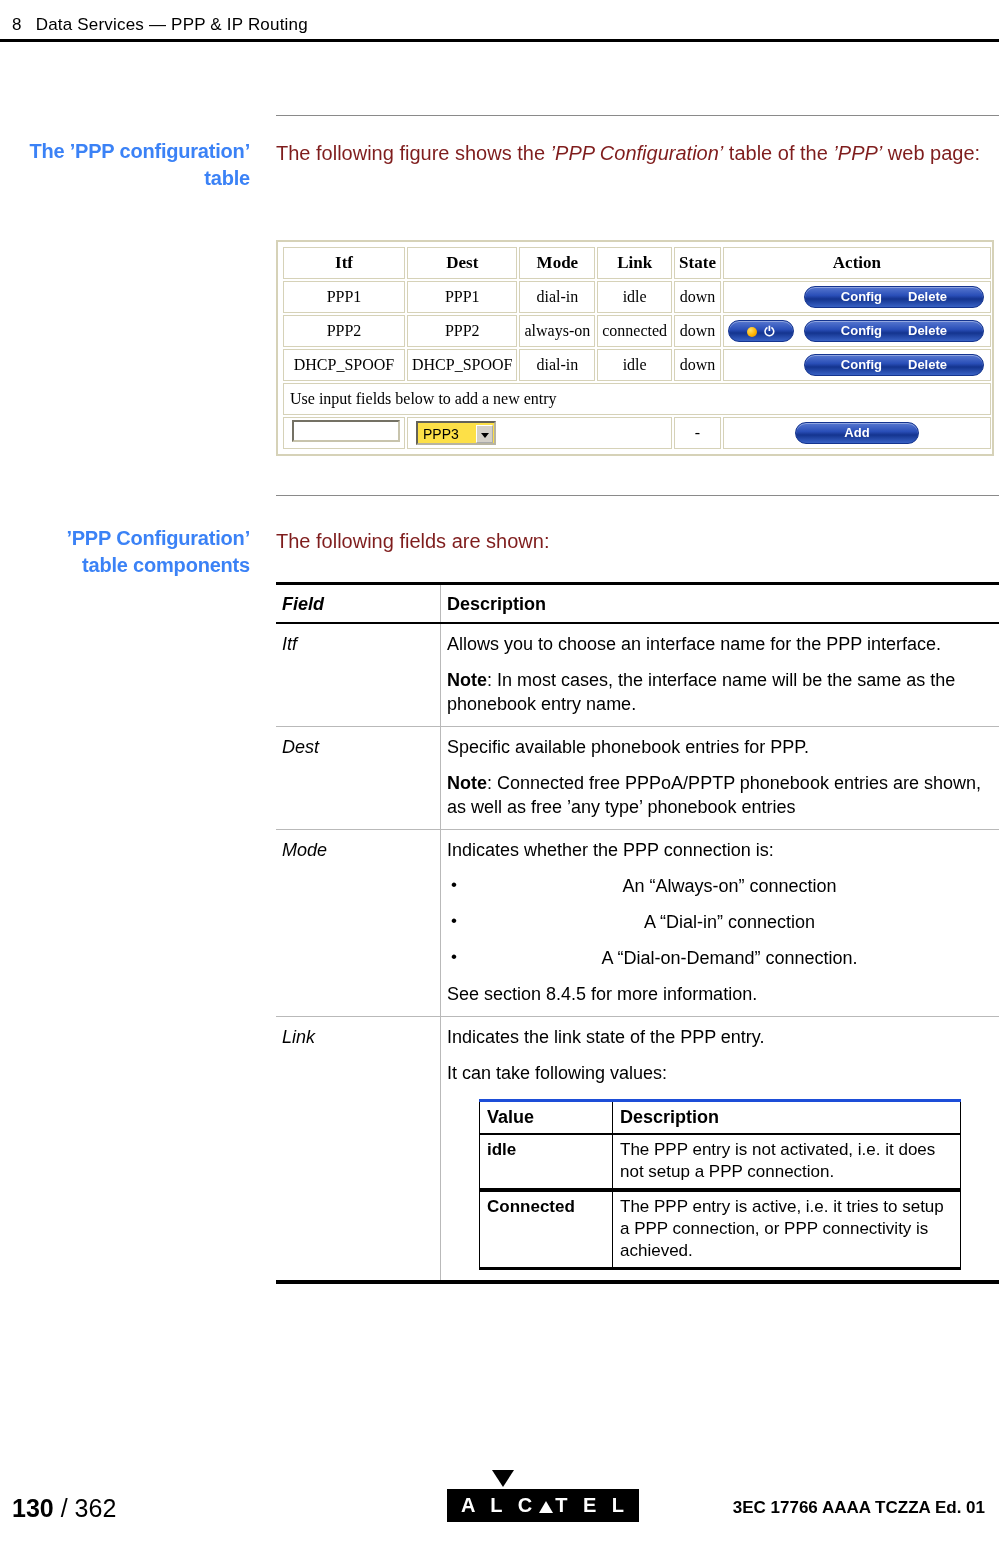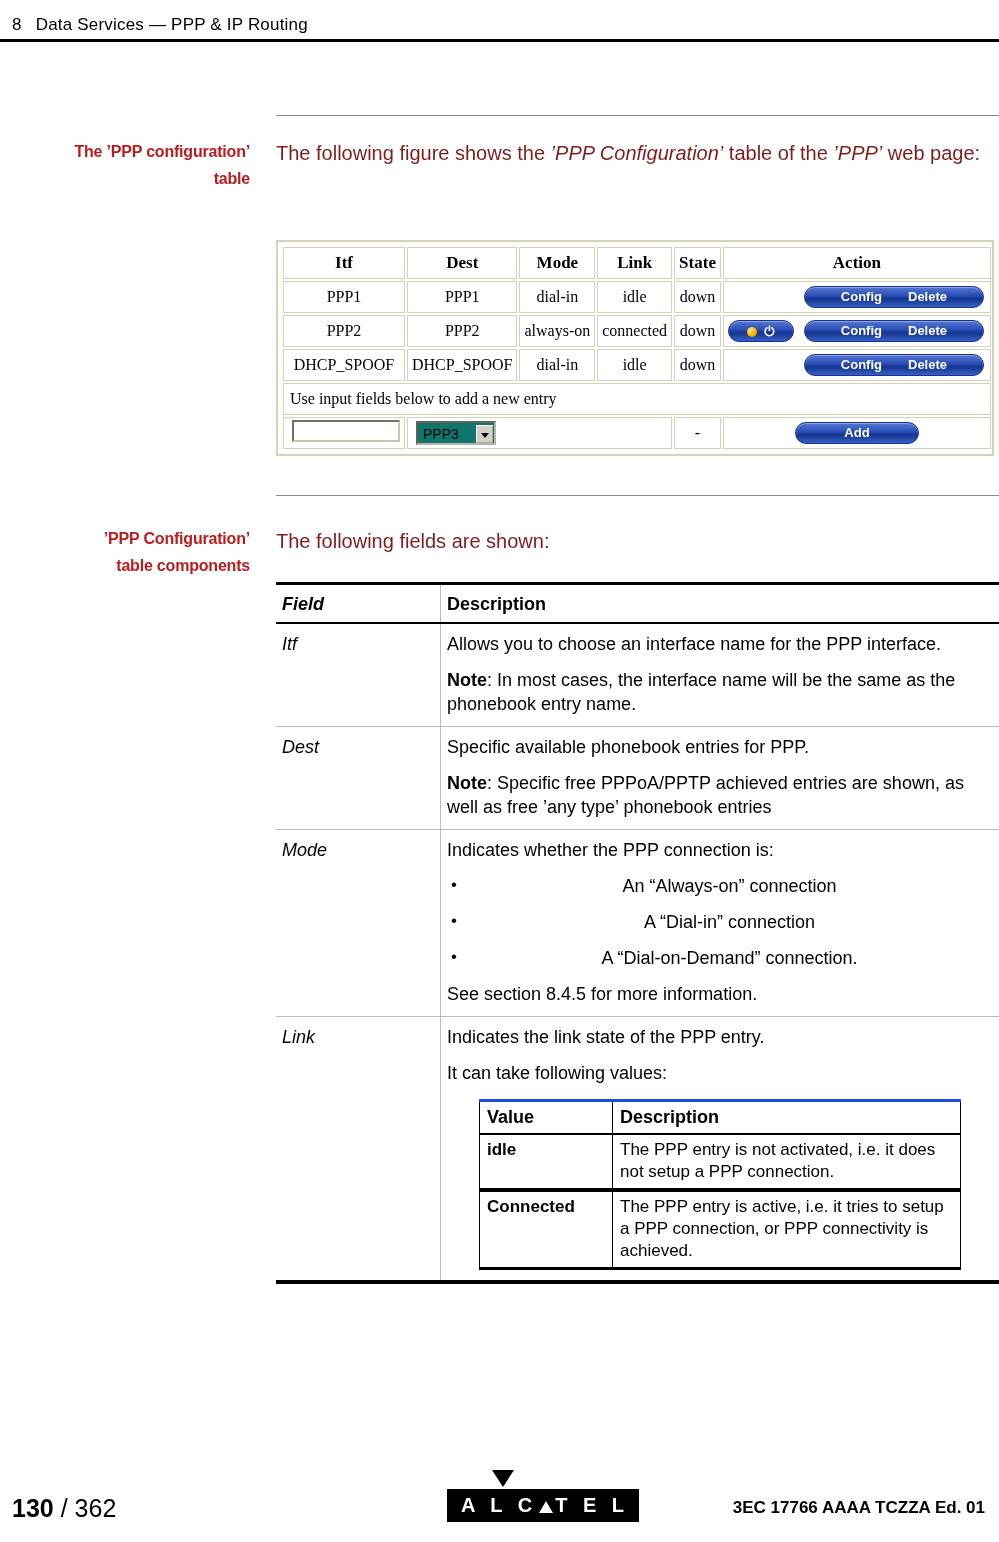--- a/index.html
+++ b/index.html
@@ -39,23 +39,23 @@
     background: #000000;
   }
 
   
   .col-left {
     position: absolute;
     left: 0;
     width: 250px;
     text-align: right;
     font-weight: bold;
-    font-size: 16px;
+    font-size: 20px;
     line-height: 27px;
-    color: #b91c1c;
+    color: #3b82f6;
     letter-spacing: -0.2px;
   }
   .col-right {
     position: absolute;
     left: 276px;
     width: 724px;
   }
 
   .thin-rule {
     position: absolute;
@@ -175,21 +175,21 @@
     width: 108px;
     height: 22px;
     background: #ffffff;
     border: 2px inset #c8c4ad;
     box-sizing: border-box;
   }
   
   .web-select {
     display: inline-block;
     height: 24px;
-    background: #0f766e;
+    background: #fde047;
     border: 2px inset #b8b4a0;
     box-sizing: border-box;
     font-family: "Liberation Sans", sans-serif;
     font-size: 14px;
     line-height: 20px;
     padding: 0 0 0 5px;
     white-space: nowrap;
     vertical-align: middle;
   }
   .web-select .sel-val {
@@ -474,21 +474,21 @@
       <td class="c-desc">
         <p>Allows you to choose an interface name for the PPP interface.</p>
         <p><span class="nb">Note</span><span>: In most cases, the interface name will be the same as the phonebook entry name.</span></p>
       </td>
     </tr>
 
     <tr>
       <td class="c-field">Dest</td>
       <td class="c-desc">
         <p>Specific available phonebook entries for PPP.</p>
-        <p><span class="nb">Note</span><span>: Specific free PPPoA/PPTP achieved entries are shown, as well as free ’any type’ phonebook entries</span></p>
+        <p><span class="nb">Note</span><span>: Connected free PPPoA/PPTP phonebook entries are shown, as well as free ’any type’ phonebook entries</span></p>
       </td>
     </tr>
 
     <tr>
       <td class="c-field">Mode</td>
       <td class="c-desc">
         <p>Indicates whether the PPP connection is:</p>
         <ul class="bullet-list">
           <li>An “Always-on” connection</li>
           <li>A “Dial-in” connection</li>

